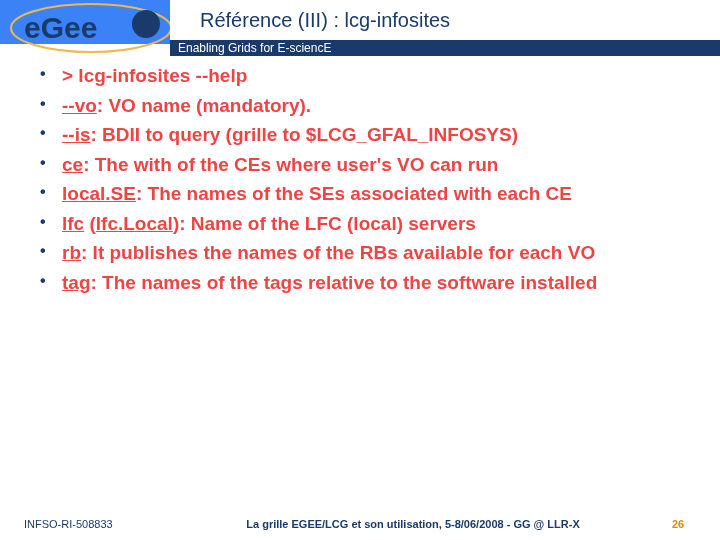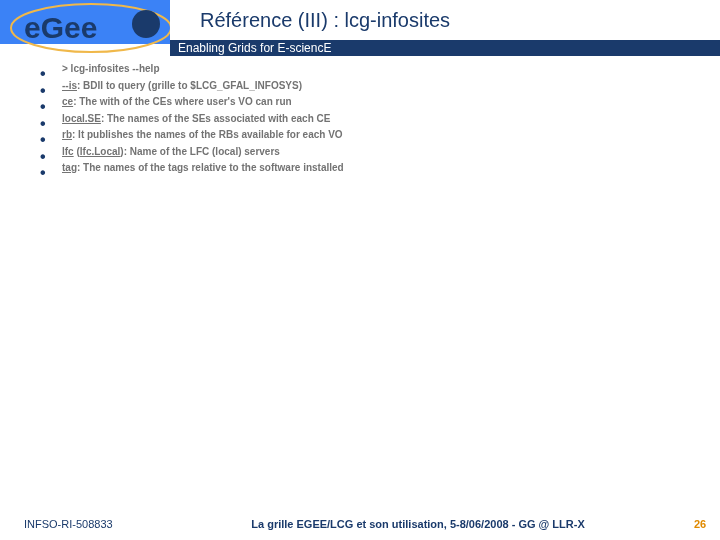--- a/index.html
+++ b/index.html
@@ -54,23 +54,23 @@
   }
   .content {
     padding: 18px 40px 0 40px;
   }
   ul.bullets {
     list-style: none;
   }
   ul.bullets > li {
     position: relative;
     padding-left: 22px;
-    font-size: 10px;
+    font-size: 19px;
     line-height: 1.45;
-    color: #737373;
+    color: #ef4444;
     margin-bottom: 2px;
   }
   ul.bullets > li::before {
     content: "•";
     position: absolute;
     left: 0;
     top: 0;
     color: #1a3a6b;
     font-size: 16px;
     font-weight: bold;
@@ -79,26 +79,26 @@
   .bold { font-weight: bold; }
   .uline { text-decoration: underline; }
   .footer {
     position: absolute;
     bottom: 10px;
     left: 0;
     right: 0;
     display: flex;
     align-items: center;
     justify-content: space-between;
-    padding: 0 2px 0 24px;
+    padding: 0 12px 0 24px;
     font-size: 11px;
     color: #1a3a6b;
   }
   .footer .center { font-weight: bold; text-align: center; flex: 1; }
-  .footer .page { color: #e08a00; font-weight: bold; width: 36px; text-align: center; }
+  .footer .page { color: #e08a00; font-weight: bold; width: 36px; text-align: left; }
   .footer .left { width: 130px; }
 </style>
 </head>
 <body>
 
 <div class="header">
   <svg class="logo" viewBox="0 0 170 52">
     <ellipse cx="85" cy="26" rx="80" ry="24" fill="none" stroke="#f0b84a" stroke-width="2"></ellipse>
     <circle cx="140" cy="22" r="14" fill="#1a3a6b"></circle>
     <text x="18" y="36" font-family="Arial" font-size="30" font-weight="bold" fill="#1a3a6b">eGee</text>
@@ -107,25 +107,26 @@
     <div class="title">Référence (III) : lcg-infosites</div>
   </div>
   <div class="subtitle-bar">
     <span>Enabling Grids for E-sciencE</span>
   </div>
 </div>
 
 <div class="content">
   <ul class="bullets">
     <li><span class="bold">&gt; lcg-infosites --help</span></li>
+    <li><span class="bold uline">--vo</span><span class="bold">: VO name (mandatory).</span></li>
     <li><span class="bold uline">--is</span><span class="bold">: BDII to query (grille to $LCG_GFAL_INFOSYS)</span></li>
     <li><span class="bold uline">ce</span><span class="bold">: The with of the CEs where user's VO can run</span></li>
     <li><span class="bold uline">local.SE</span><span class="bold">: The names of the SEs associated with each CE</span></li>
+    <li><span class="bold uline">lfc</span><span class="bold"> (</span><span class="bold uline">lfc.Local</span><span class="bold">)</span><span class="bold">: Name of the LFC (local) servers</span></li>
     <li><span class="bold uline">rb</span><span class="bold">: It publishes the names of the RBs available for each VO</span></li>
-    <li><span class="bold uline">lfc</span><span class="bold"> (</span><span class="bold uline">lfc.Local</span><span class="bold">)</span><span class="bold">: Name of the LFC (local) servers</span></li>
     <li><span class="bold uline">tag</span><span class="bold">: The names of the tags relative to the software installed</span></li>
   </ul>
 </div>
 
 <div class="footer">
   <div class="left">INFSO-RI-508833</div>
   <div class="center">La grille EGEE/LCG et son utilisation, 5-8/06/2008 - GG @ LLR-X</div>
   <div class="page">26</div>
 </div>
 

